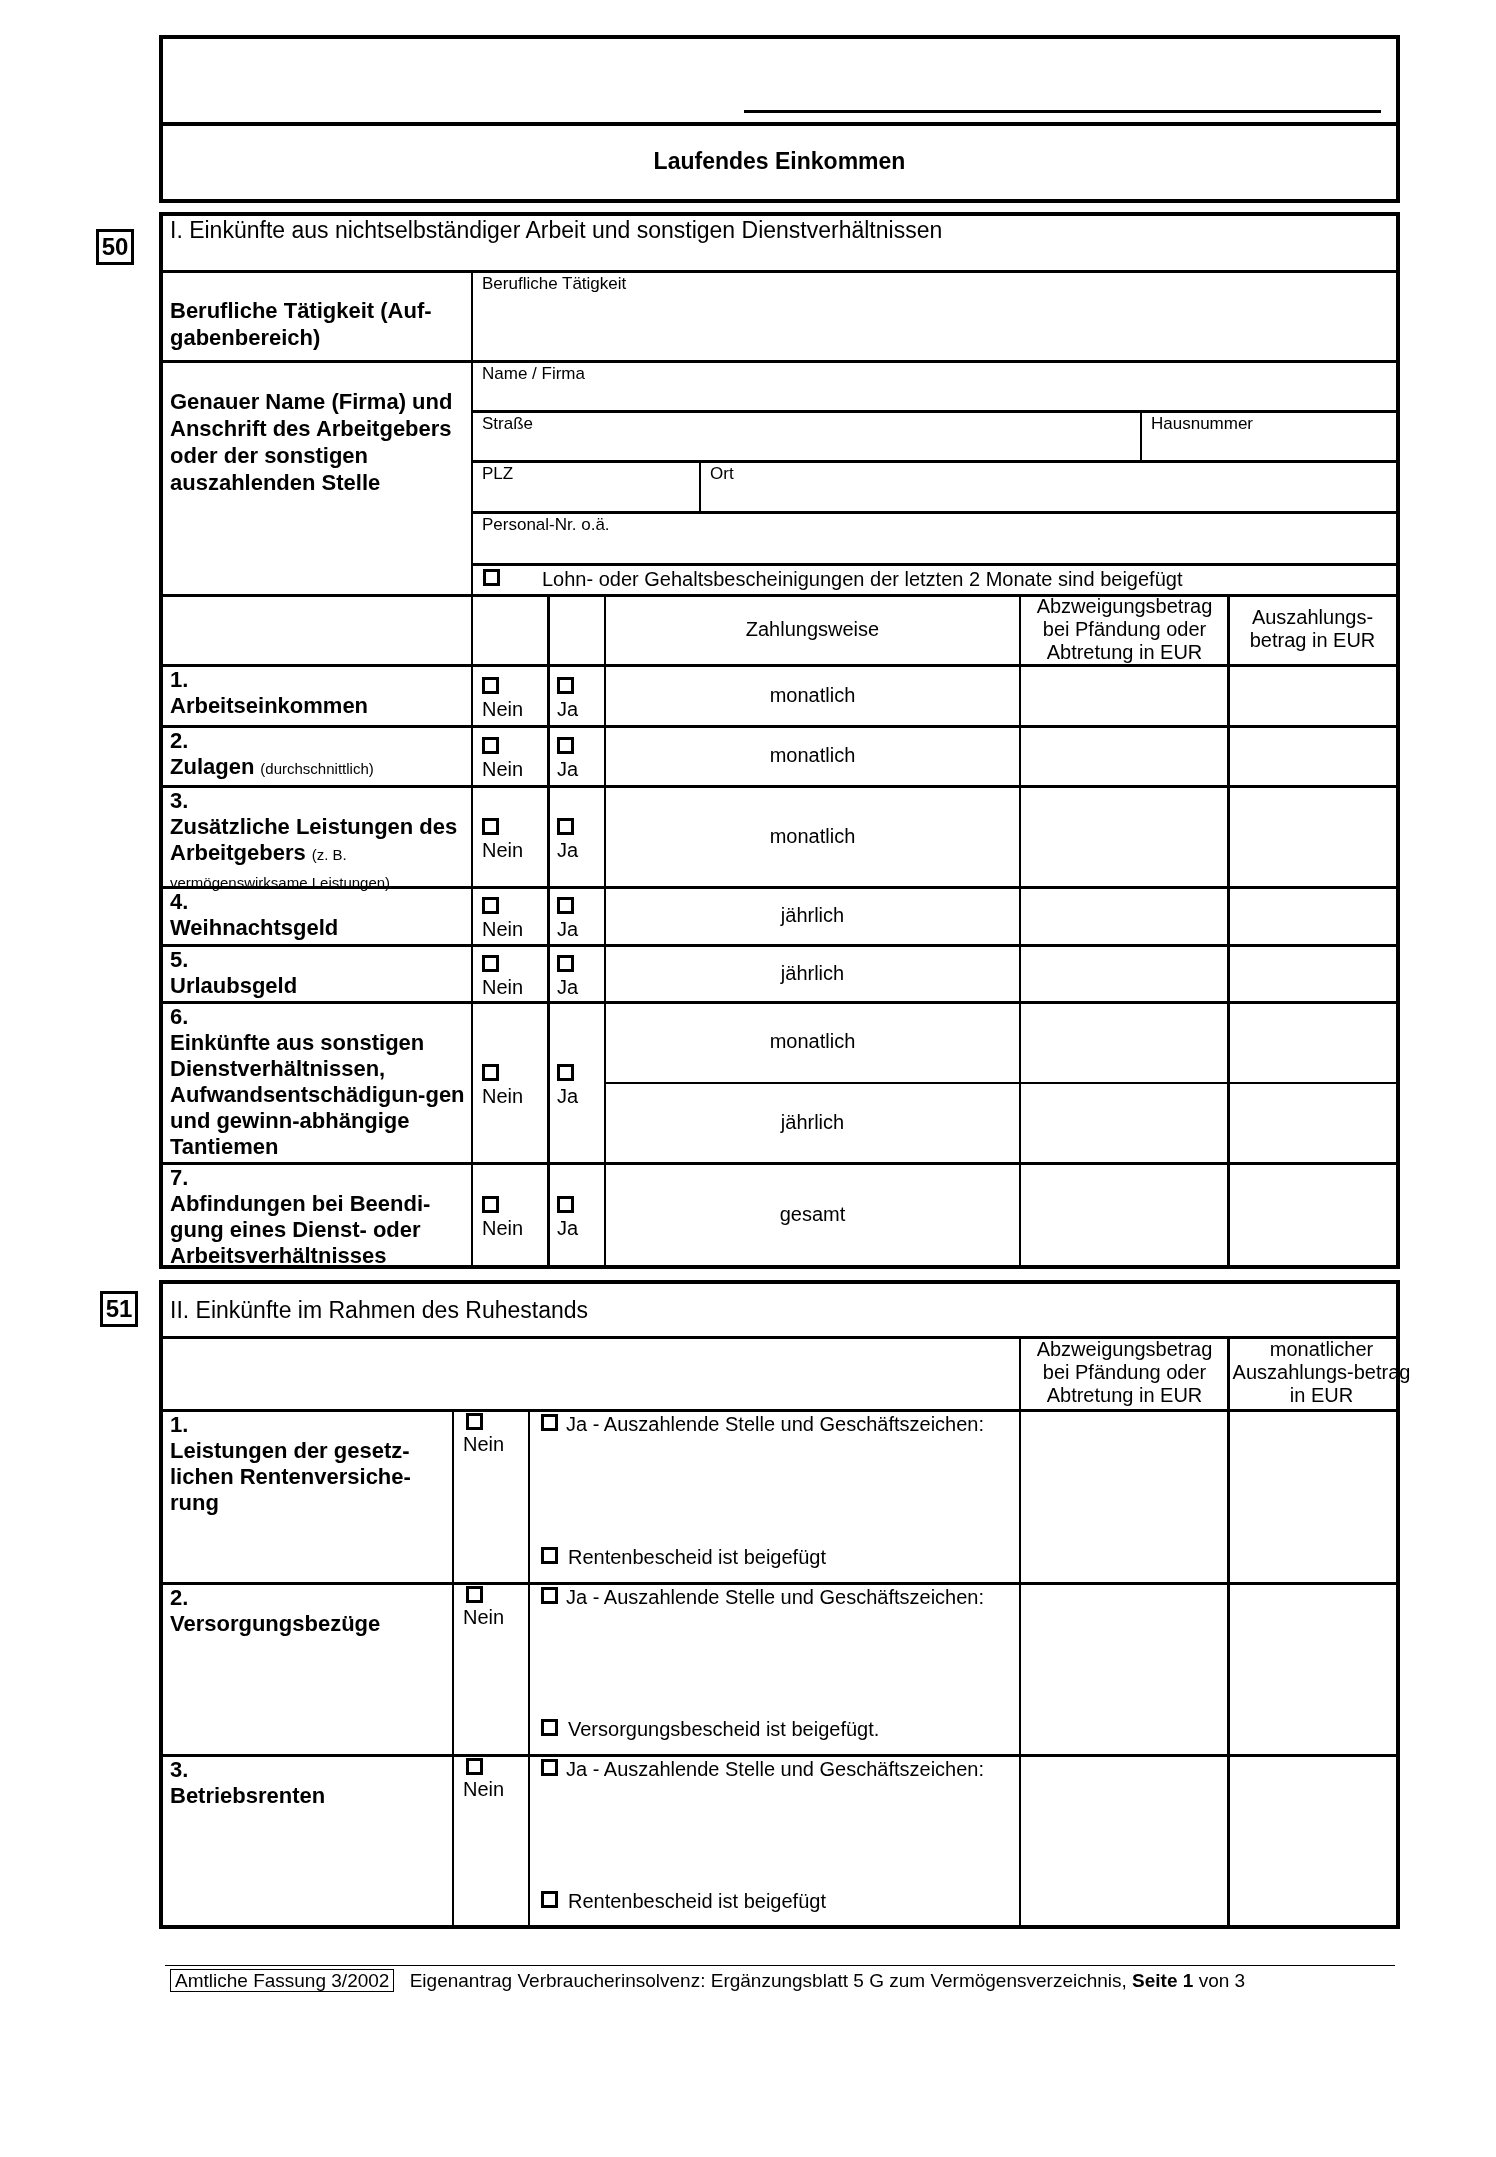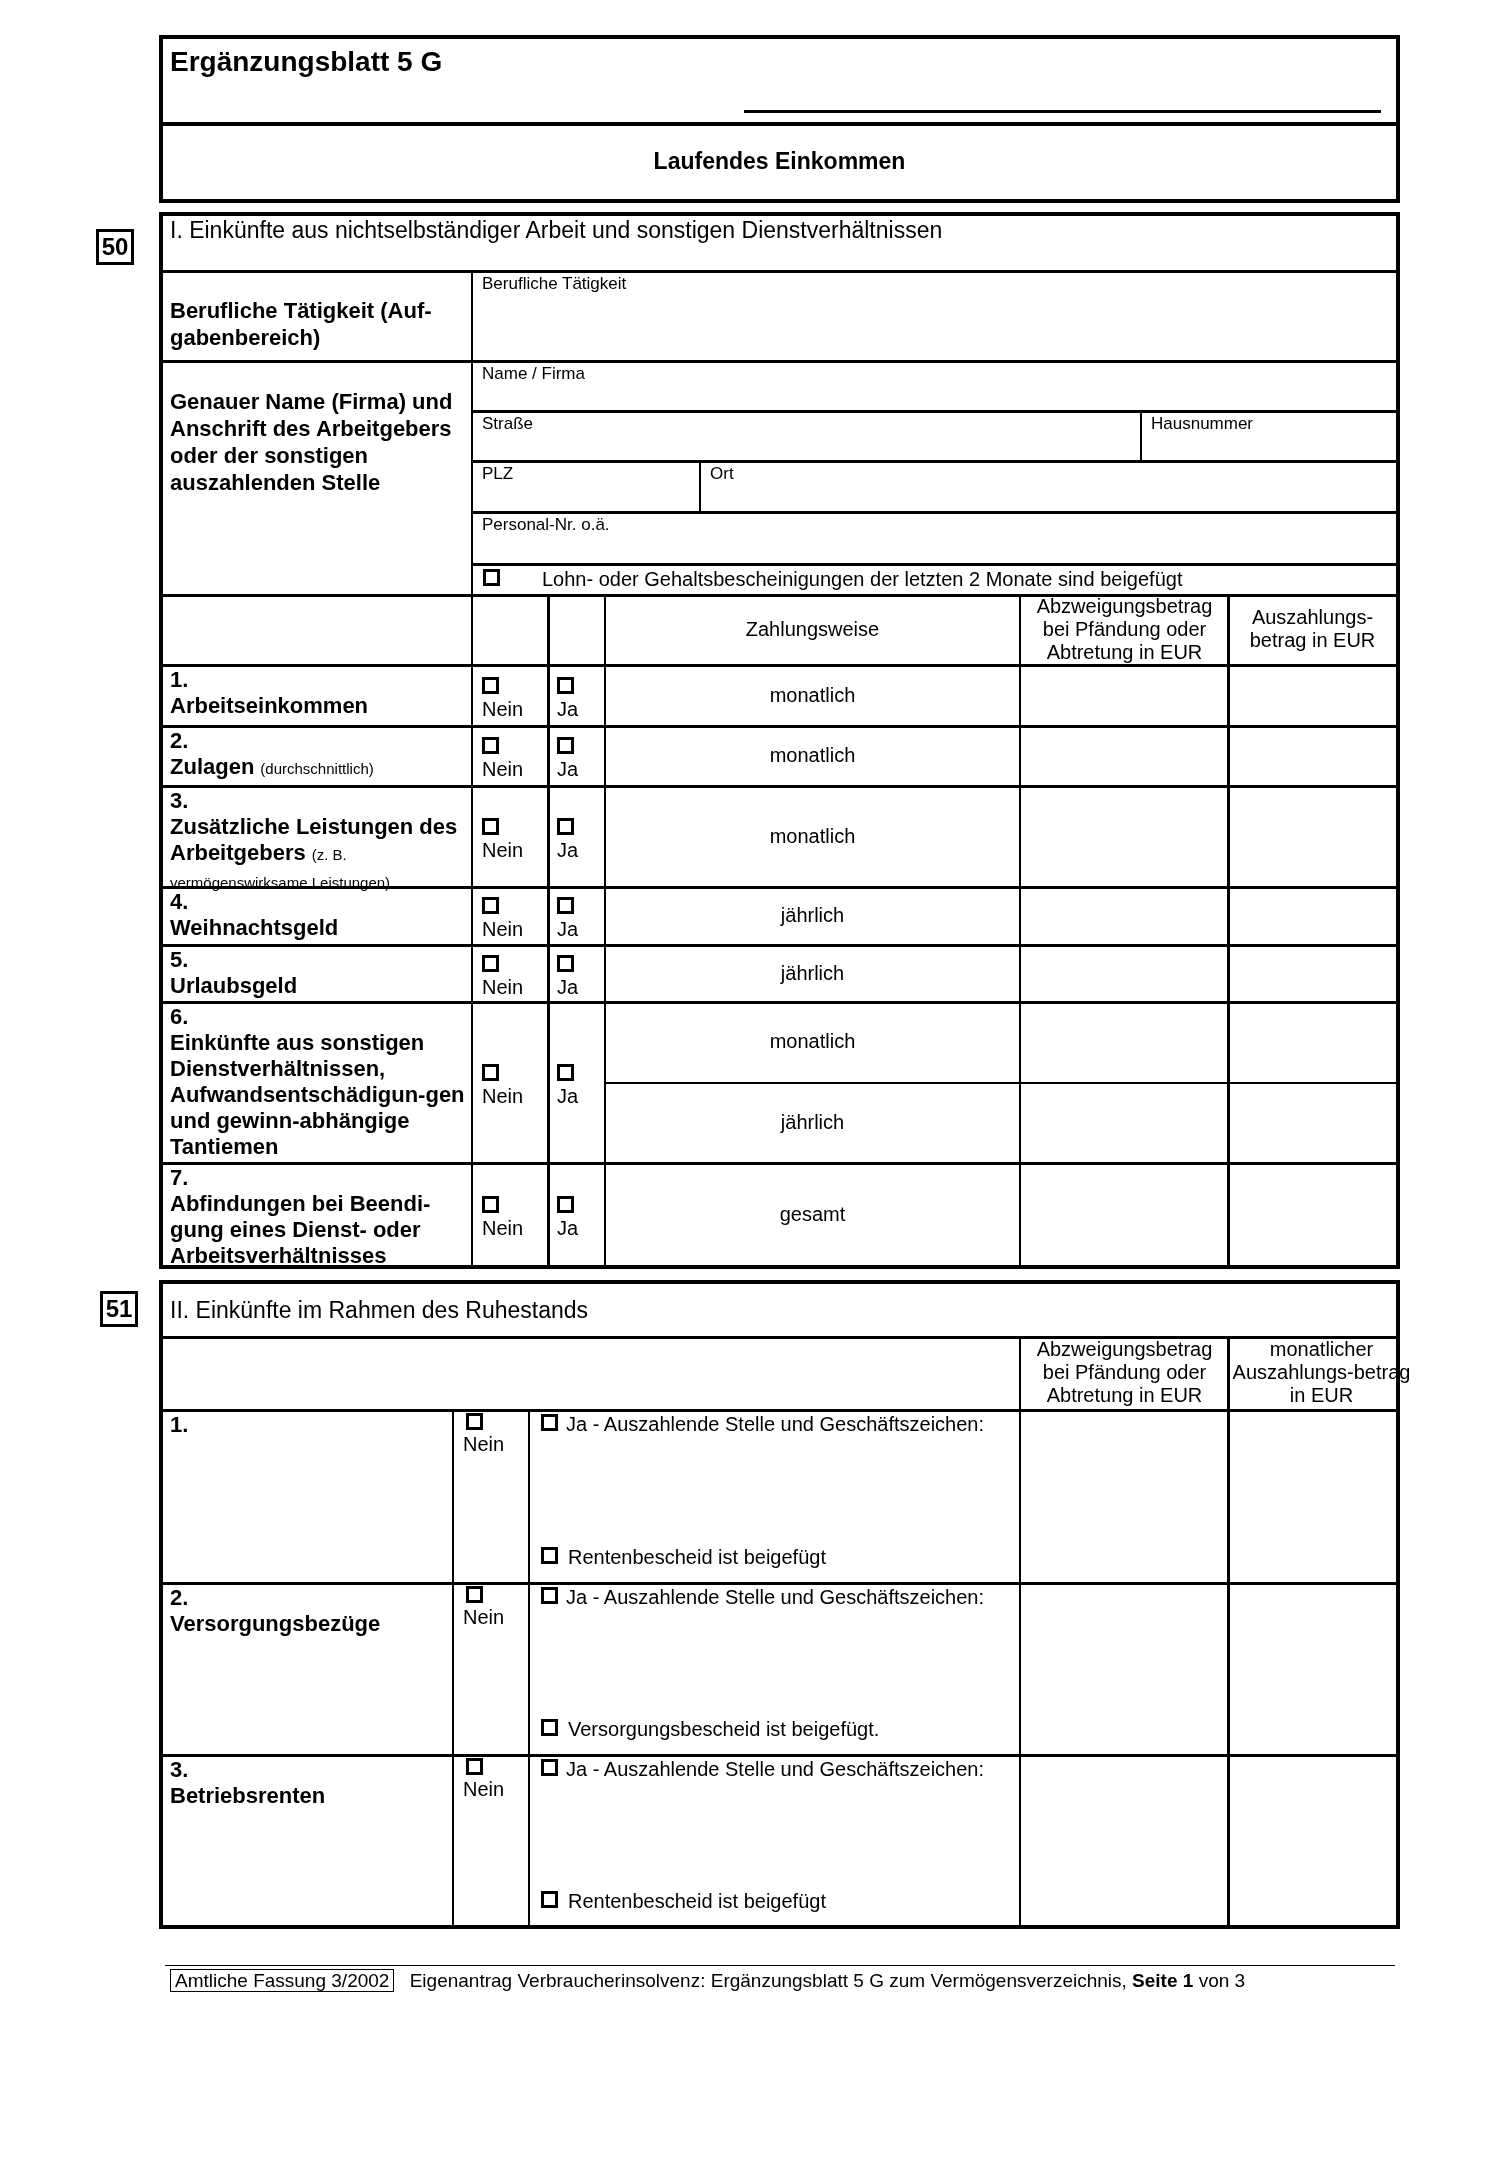--- a/index.html
+++ b/index.html
@@ -18,21 +18,20 @@
   .marker{position:absolute;width:38px;height:36px;border:3px solid #000;box-sizing:border-box;font-weight:bold;font-size:24px;line-height:30px;text-align:center;}
   .small{font-size:15px;font-weight:normal;}
   .field{position:absolute;cursor:text;}
 </style>
 </head>
 <body>
 
 <div class="box" style="left:159px;top:35px;width:1241px;height:168px;"></div>
 <div class="hl" style="left:159px;top:122px;width:1241px;border-top-width:4px;"></div>
 <div class="abs lbl-b" style="left:170px;top:46px;font-size:28px;line-height:32px;">
-  <div>Ergänzungsblatt 5 G</div>
 </div>
 <div class="field" style="left:744px;top:84px;width:637px;height:26px;border-bottom:3px solid #000;"></div>
 <div class="abs lbl-b center" style="left:159px;top:148px;width:1241px;font-size:23px;">Laufendes Einkommen</div>
 
 <div class="marker" style="left:96px;top:229px;">50</div>
 <div class="box" style="left:159px;top:212px;width:1241px;height:1057px;"></div>
 <div class="abs lbl-m" style="left:170px;top:218px;font-size:23px;">I. Einkünfte aus nichtselbständiger Arbeit und sonstigen Dienstverhältnissen</div>
 <div class="hl" style="left:159px;top:270px;width:1241px;"></div>
 
 <div class="vlt" style="left:471px;top:270px;height:326px;"></div>
@@ -178,20 +177,21 @@
 <div class="abs lbl-m center" style="left:1230px;top:1338px;width:183px;line-height:23px;">monatlicher Auszahlungs-betrag in EUR</div>
 <div class="hl" style="left:159px;top:1409px;width:1241px;"></div>
 
 <div class="vlt" style="left:452px;top:1409px;height:517px;"></div>
 <div class="vlt" style="left:528px;top:1409px;height:517px;"></div>
 
 <div id="s2rows">
     <div>
       <div class="abs lbl-b" style="left: 170px; top: 1412px; width: 275px; font-size: 22px; line-height: 26px;">
         <div>1.</div>
+        <div>Leistungen der gesetz-lichen Rentenversiche-rung</div>
       </div>
       <div class="cb" style="left: 466px; top: 1413px;"></div>
       <div class="abs lbl-m" style="left: 463px; top: 1432px;">Nein</div>
       <div class="cb" style="left: 541px; top: 1414px;"></div>
       <div class="abs lbl-m" style="left: 566px; top: 1412px; white-space: nowrap;">Ja - Auszahlende Stelle und Geschäftszeichen:</div>
       <div class="field" style="left: 540px; top: 1439px; width: 470px; height: 103px;"></div>
       <div class="cb" style="left: 541px; top: 1547px;"></div>
       <div class="abs lbl-m" style="left: 568px; top: 1545px; white-space: nowrap;">Rentenbescheid ist beigefügt</div>
       <div class="field" style="left: 1022px; top: 1411px; width: 204px; height: 169px;"></div>
       <div class="field" style="left: 1230px; top: 1411px; width: 166px; height: 169px;"></div>

